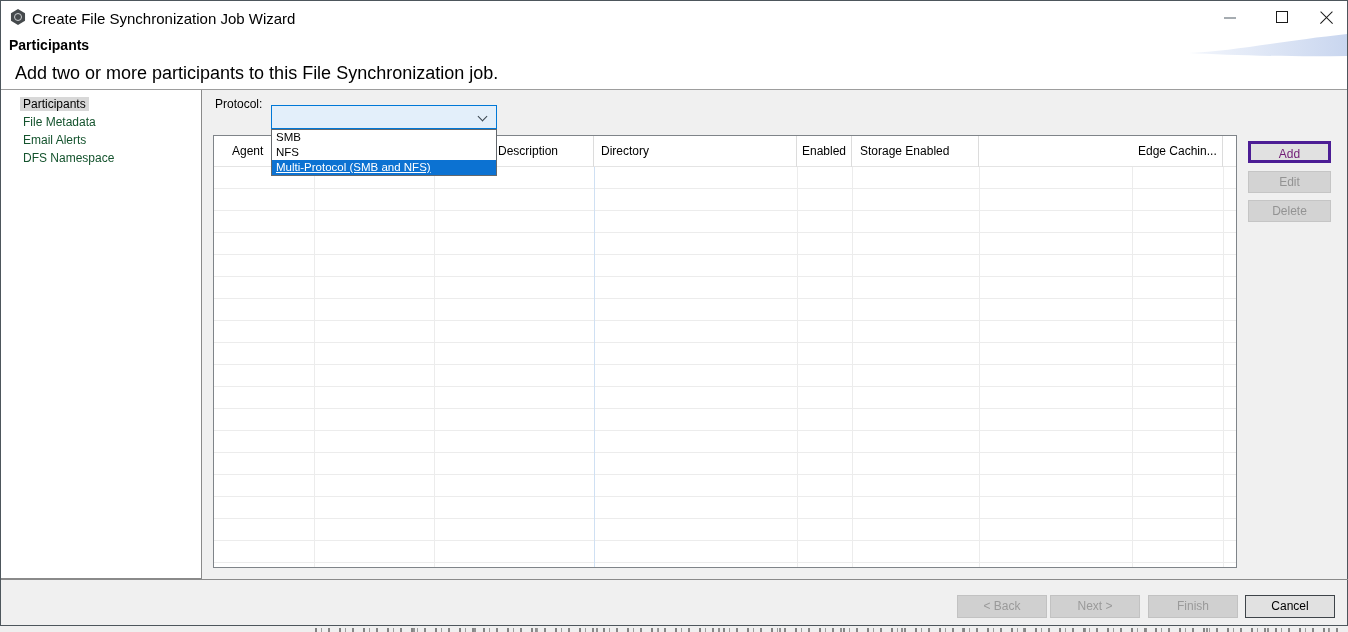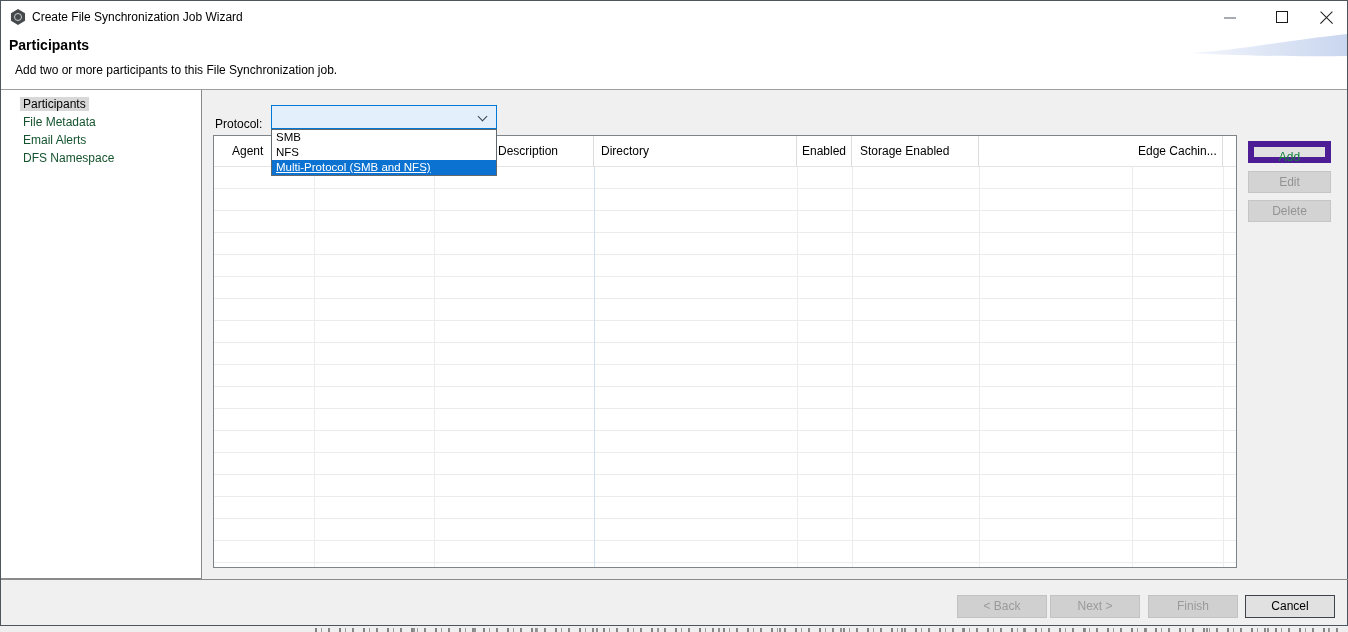--- a/index.html
+++ b/index.html
@@ -8,49 +8,49 @@
   #app { position:relative; width:1348px; height:632px; overflow:hidden; }
 
   .dialog { position:absolute; left:0; top:0; width:1348px; height:626px; border:1px solid #4d565c; background:#f0f0f0; }
 
   
   .titlebar { position:absolute; left:0; top:0; width:100%; height:32px; background:#ffffff; }
   .app-icon { position:absolute; left:9px; top:8px; width:16px; height:16px; background:#45494c;
               clip-path:polygon(50% 0%, 94% 26%, 94% 74%, 50% 100%, 6% 74%, 6% 26%); }
   .app-icon::after { content:""; position:absolute; left:4px; top:4px; width:6px; height:6px;
               border:1.5px solid #cdd0d2; border-radius:50%; }
-  .title-text { position:absolute; left:31px; top:9px; font-size:12px; color:#000; white-space:nowrap; }
+  .title-text { position:absolute; left:31px; top:9px; font-size:15px; color:#000; white-space:nowrap; }
   .win-btn { position:absolute; top:0; height:32px; width:46px; }
   .win-btn.minimize { left:1206px; }
   .win-btn.maximize { left:1258px; }
   .win-btn.close { left:1302px; }
   .glyph-min { position:absolute; left:17px; top:16px; width:12px; height:2px; background:#a6acb1; }
   .glyph-max { position:absolute; left:17px; top:10px; width:12px; height:12px; border:1.2px solid #1a1a1a; }
   .glyph-close { position:absolute; left:16px; top:9px; width:15px; height:15px; }
   .glyph-close::before, .glyph-close::after { content:""; position:absolute; left:-1px; top:7px; width:17px; height:1.3px; background:#1a1a1a; }
   .glyph-close::before { transform:rotate(45deg); }
   .glyph-close::after  { transform:rotate(-45deg); }
 
   
   .banner { position:absolute; left:0; top:32px; width:100%; height:57px; background:#ffffff; border-bottom:1px solid #9d9d9d; }
   .banner-swoosh { position:absolute; right:0; top:-2px; }
   .banner-title { position:absolute; left:8px; top:4px; font-size:14px; font-weight:bold; }
-  .banner-subtitle { position:absolute; left:14px; top:30px; font-size:12px; }
+  .banner-subtitle { position:absolute; left:14px; top:30px; font-size:18px; }
 
   
   .sidebar { position:absolute; left:0; top:89px; width:201px; height:489px; background:#ffffff;
              border-right:1px solid #8a8a8a; border-bottom:1px solid #8a8a8a; padding-top:6px; }
   .nav-item { height:18px; line-height:17px; padding-left:19px; white-space:nowrap; }
   .nav-item span { padding:0 3px; }
   .nav-item.selected span { background:#d8d8d8; color:#000; }
   .nav-item.disabled { color:#14532d; }
   .content-divider { position:absolute; left:0; top:578px; width:1348px; height:1px; background:#8a8a8a; }
 
   
-  .protocol-label { position:absolute; left:214px; top:96px;margin-top:20px; }
+  .protocol-label { position:absolute; left:214px; top:96px; }
   .combo { position:absolute; left:270px; top:104px; width:226px; height:24px; background:#e3effa;
            border:1px solid #0078d7; }
   .combo .chev { position:absolute; right:10px; top:7px; width:7px; height:7px;
            border-right:1.3px solid #38444e; border-bottom:1.3px solid #38444e; transform:rotate(45deg); }
   .droplist { position:absolute; left:270px; top:128px; width:226px; background:#ffffff;
            border:1px solid #63686d; z-index:30; }
   .option { height:15px; line-height:15px; padding-left:4px; font-size:11.5px; white-space:nowrap; overflow:hidden; }
   .option.selected { background:#0c72d2; color:#ffffff;text-decoration:underline; }
 
   
@@ -69,21 +69,21 @@
   .hc7 { left:918px; width:91px;  padding-left:6px;  }
   .hc8 { left:1009px; width:13px; border-right:none; }
   .grid-body { position:absolute; left:0; top:31px; width:1022px; height:400px;
            background:repeating-linear-gradient(to bottom, #ffffff 0 21px, #ececec 21px 22px); }
   .vline { position:absolute; top:0; bottom:0; width:1px; background:#ececec; }
   .vline.blue { background:#cfe0f3; }
 
   
   .side-btn { position:absolute; left:1247px; width:83px; height:22px; font-size:12px; text-align:center;
            line-height:20px; }
-  .btn-enabled { background:#e1e1e1; border:6px solid #4c1d95; color:#15803d; }
+  .btn-enabled { background:#e1e1e1; border:3px solid #4c1d95; color:#701a75; }
   .btn-disabled { background:#d3d3d3; border:1px solid #c5c5c5; color:#939393; }
 
   
   .foot-btn { position:absolute; top:594px; width:90px; height:23px; font-size:12px; text-align:center; line-height:21px; }
   .foot-btn.disabled { background:#d0d0d0; border:1px solid #c2c2c2; color:#9a9a9a; }
   .foot-btn.default { background:#e1e1e1; border:1px solid #3e4449; color:#000; }
 
   
   .bottom-strip { position:absolute; left:0; top:626px; width:1348px; height:6px; background:#efefef; }
   .bottom-strip .marks { position:absolute; left:315px; right:4px; top:2px; height:4px; opacity:.8;

